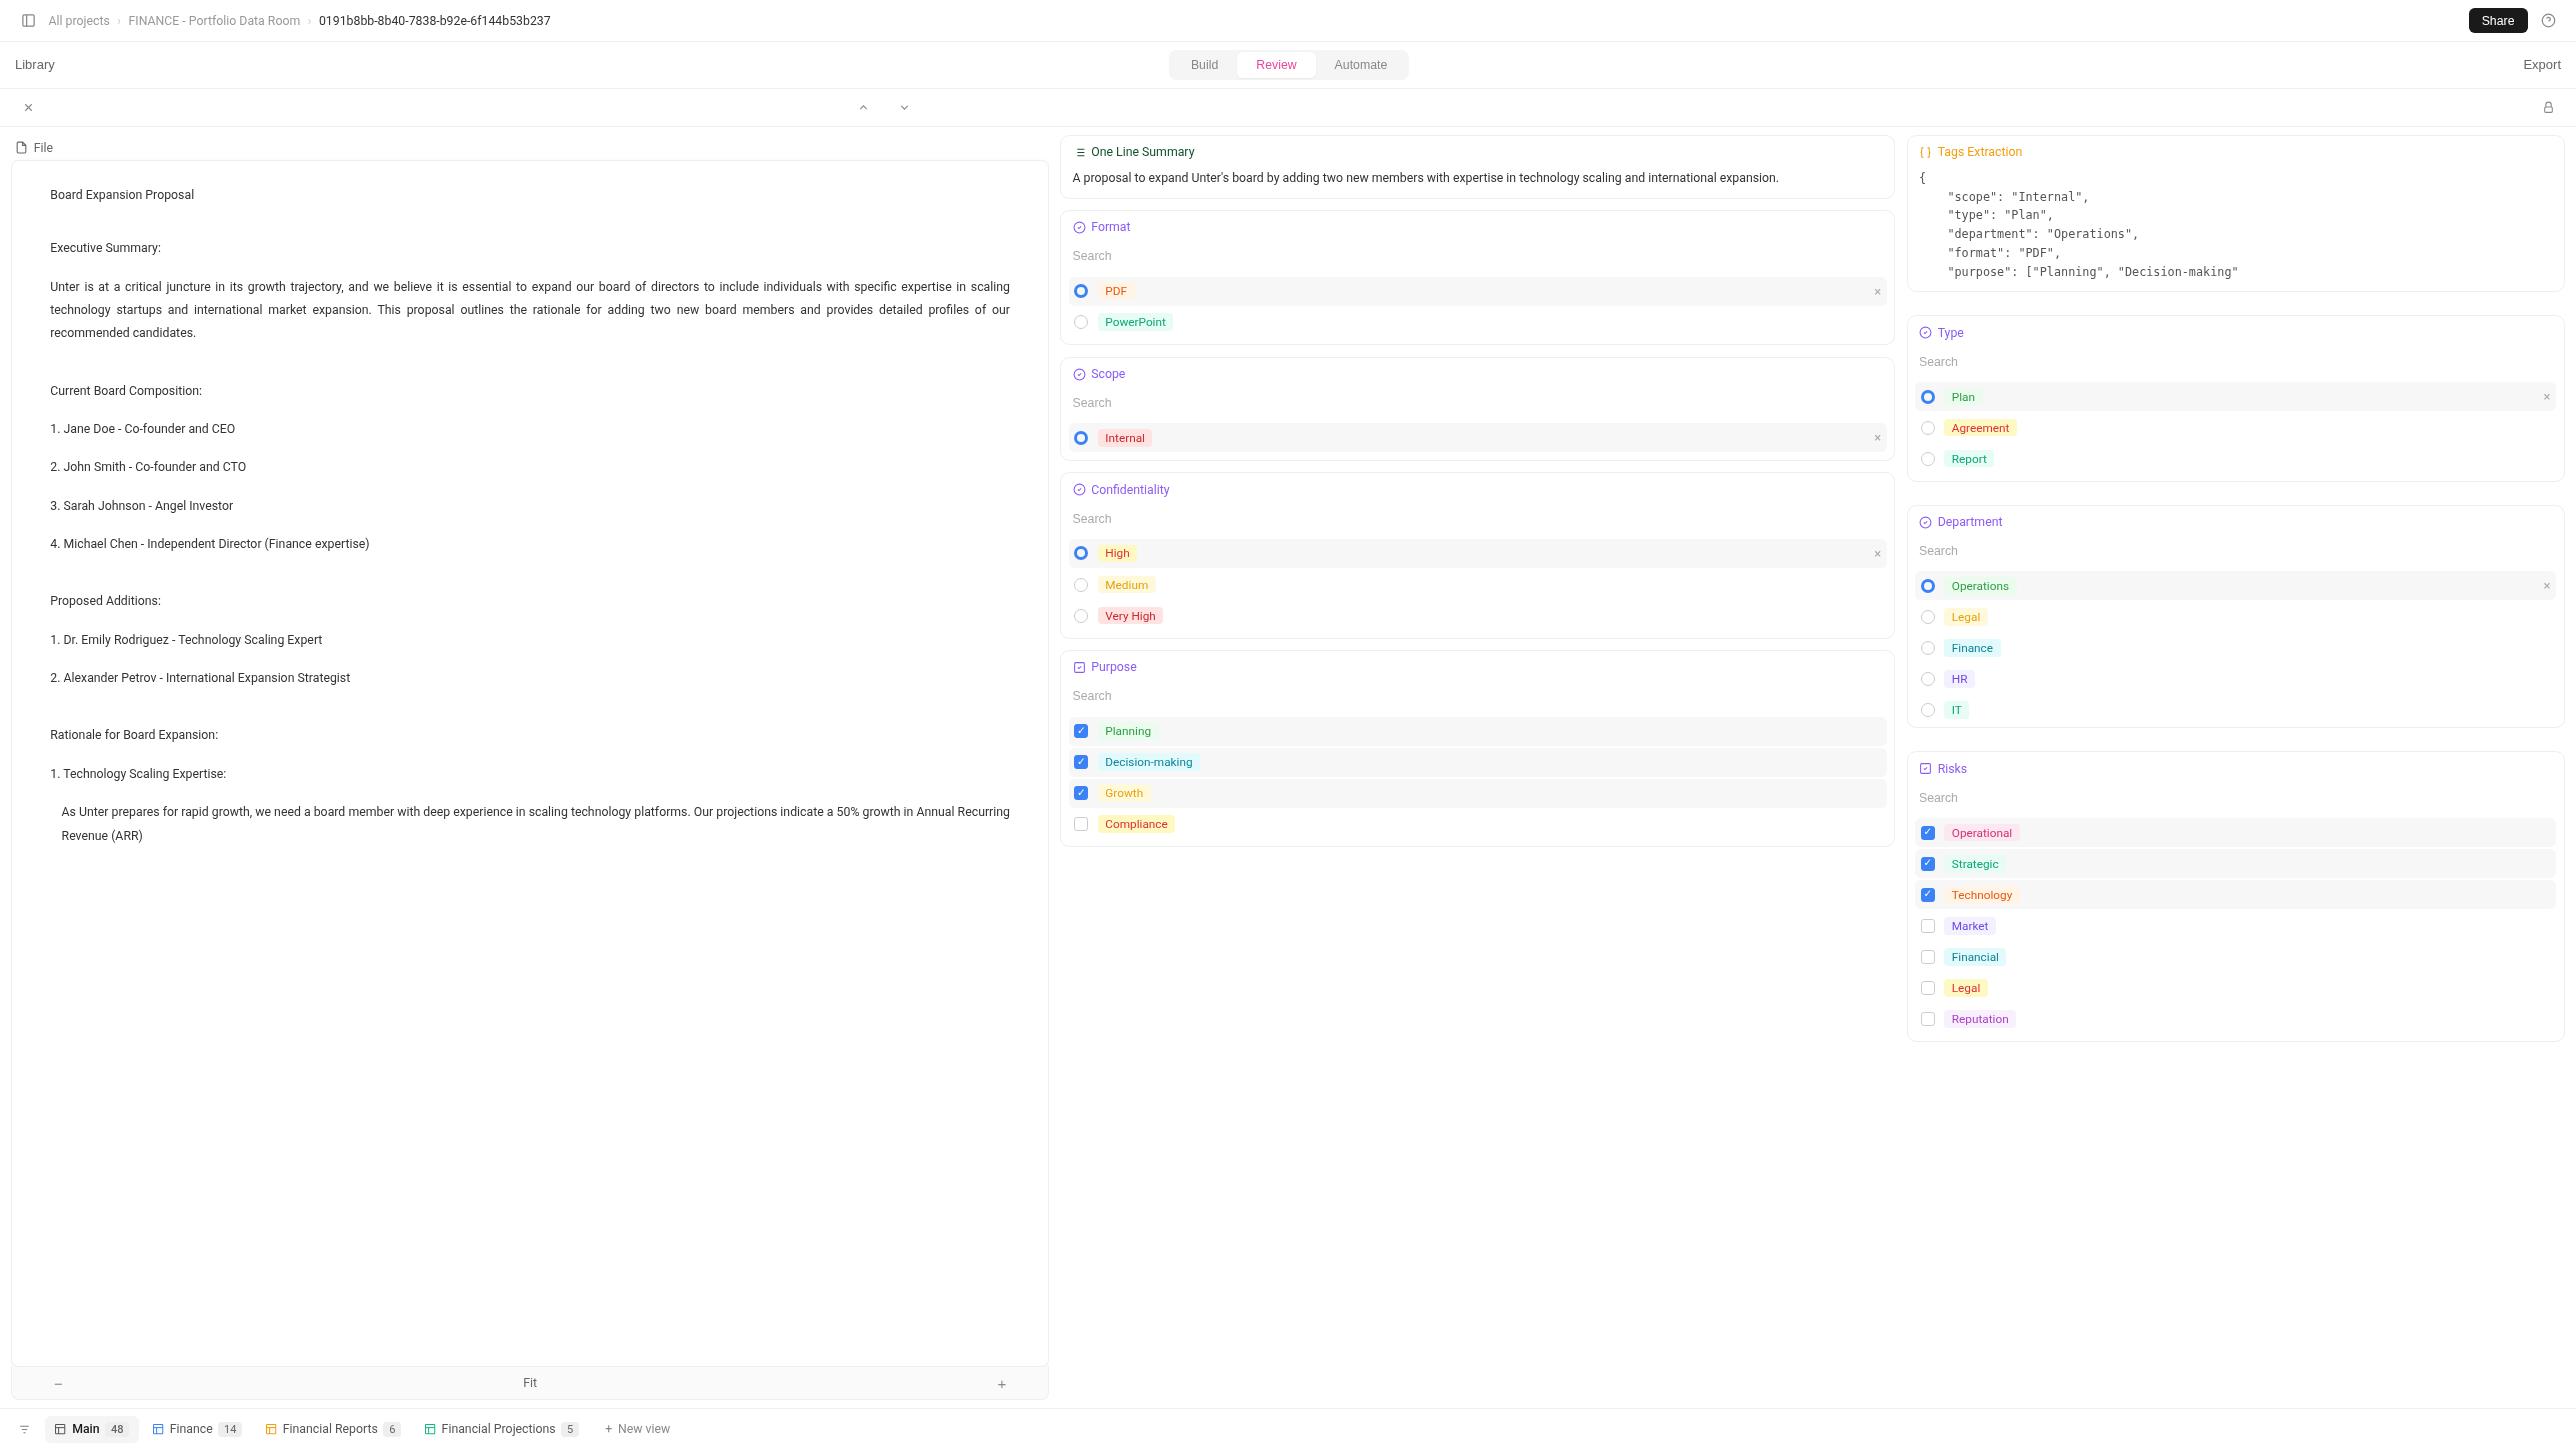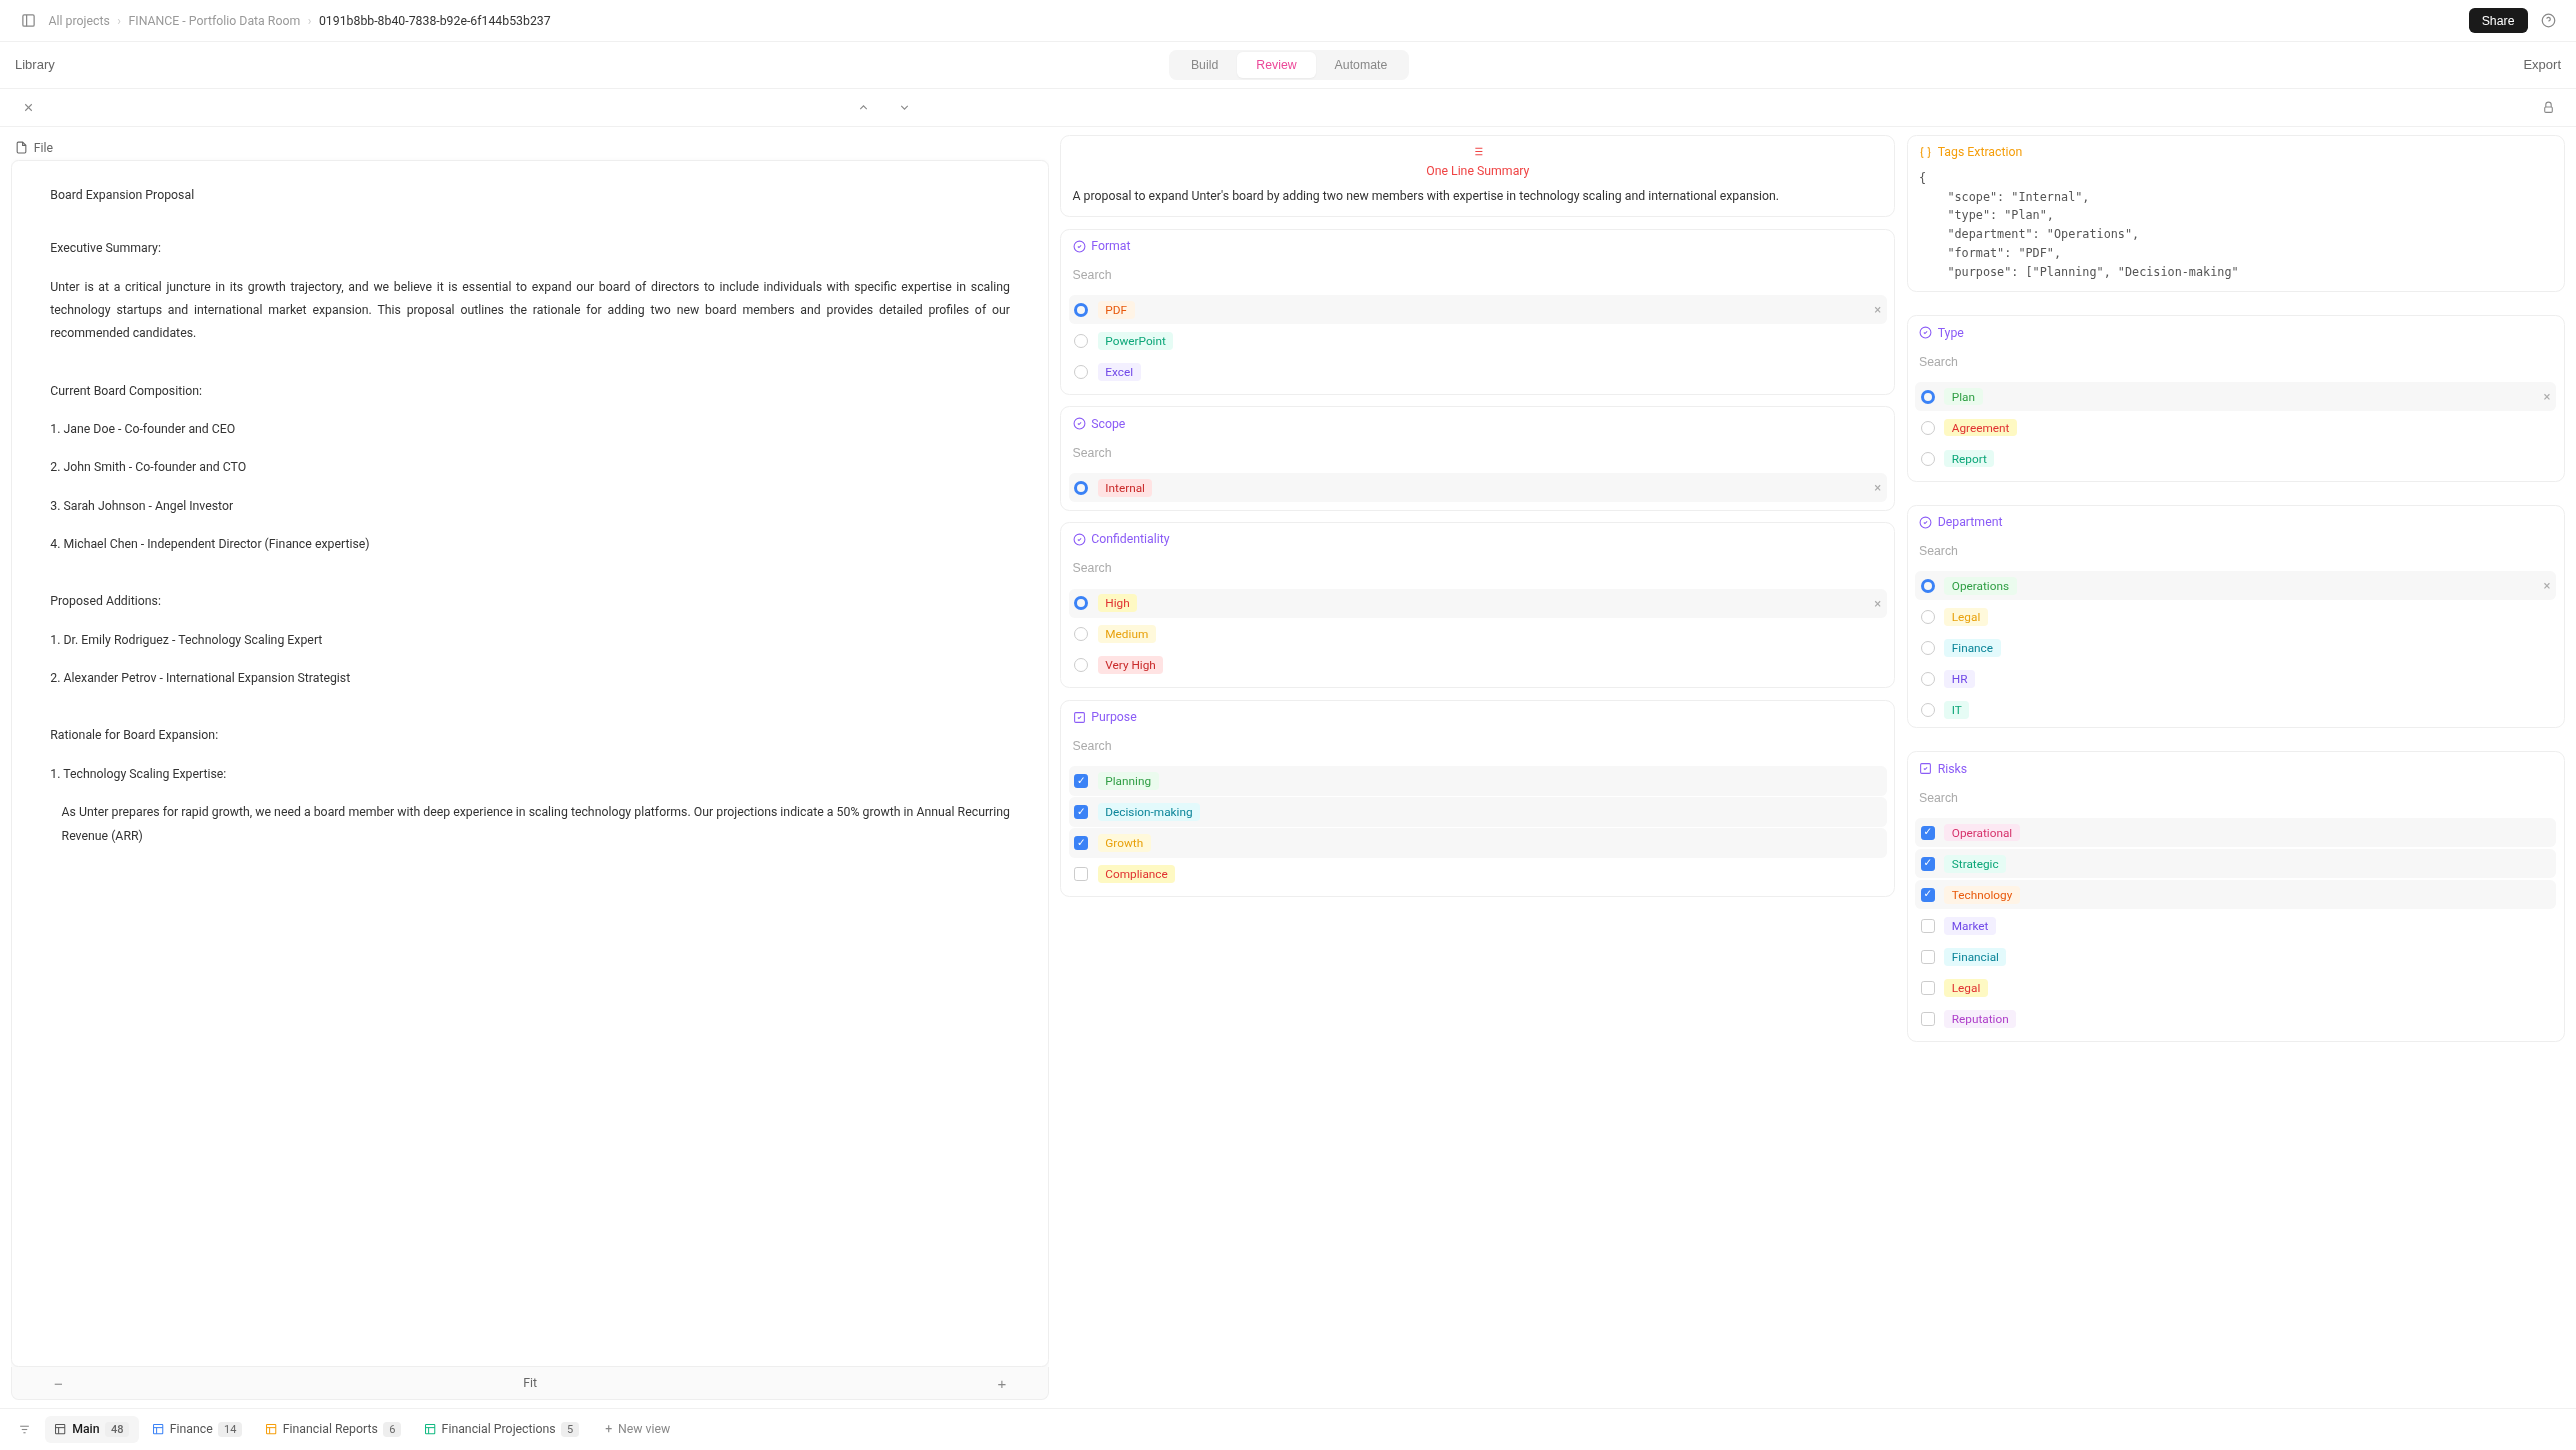--- a/index.html
+++ b/index.html
@@ -179,21 +179,21 @@
   background: #fff;
   overflow: hidden;
 }
 .card-header {
   display: flex;
   align-items: center;
   gap: 5.7px;
   padding: 9.4px 11.3px;
   font-size: 12.3px;
 }
-.card-header.blue { color: #ef4444; flex-direction: column; }
+.card-header.blue { color: #14532d; }
 .card-header.purple { color: #8b5cf6; }
 .card-header.orange { color: #f59e0b; }
 .card-body { padding: 0 11.3px 9.4px 11.3px; font-size: 12.3px; color: #333; line-height: 1.6; }
 .card-body.code {
   font-family: ui-monospace, 'SF Mono', Menlo, monospace;
   font-size: 11.8px;
   white-space: pre;
   overflow: hidden;
   color: #555;
 }
@@ -416,24 +416,20 @@
       <div class="option-list partial" id="format-options">
           <div class="option-row selected">
             <div class="radio checked"></div>
             <span class="tag tag-orange">PDF</span>
             <span class="close-x">×</span>
           </div>
           <div class="option-row">
             <div class="radio"></div>
             <span class="tag tag-teal">PowerPoint</span>
           </div>
-          <div class="option-row">
-            <div class="radio"></div>
-            <span class="tag tag-violet">Excel</span>
-          </div>
         </div>
     </div>
 
     <div class="card">
       <div class="card-header purple">
         <svg class="hicon" width="13" height="13" viewBox="0 0 24 24" fill="none" stroke="currentColor" stroke-width="2">
             <circle cx="12" cy="12" r="10"></circle>
             <polyline points="9 12 11 14 15 10"></polyline>
           </svg>
         <span>Scope</span>

